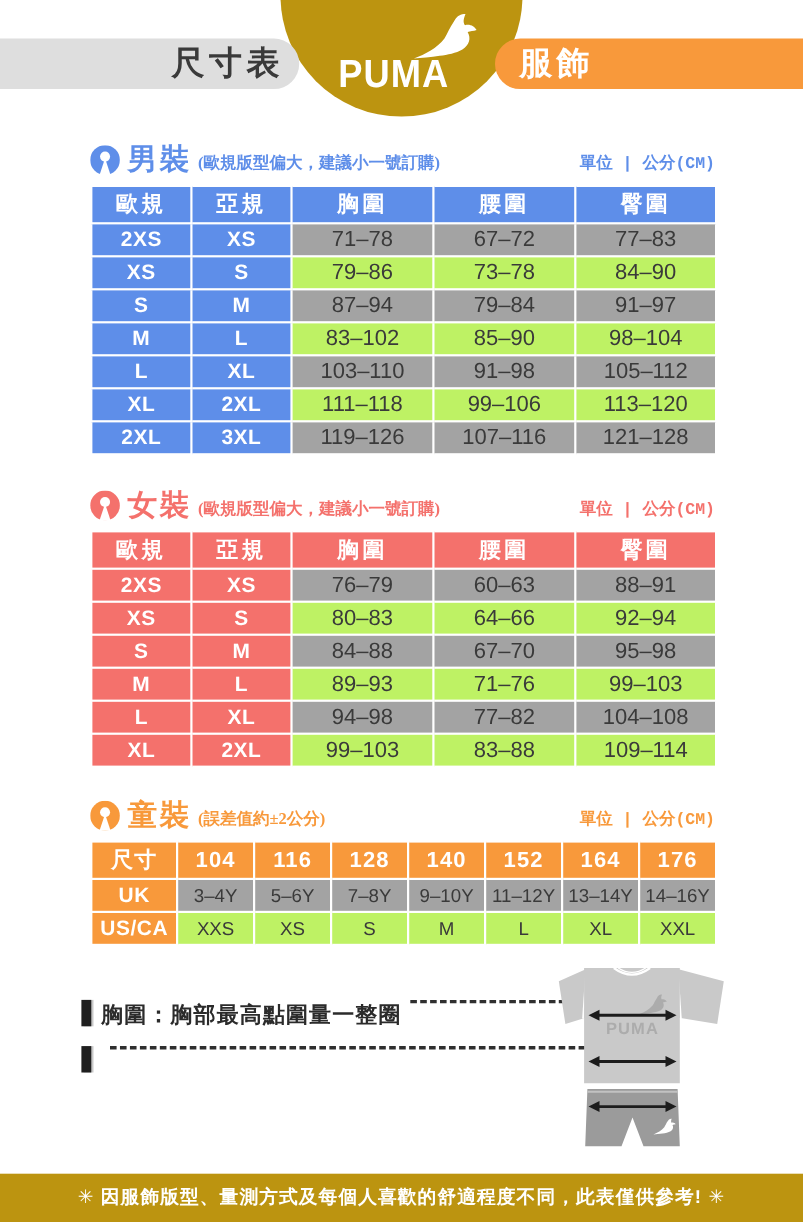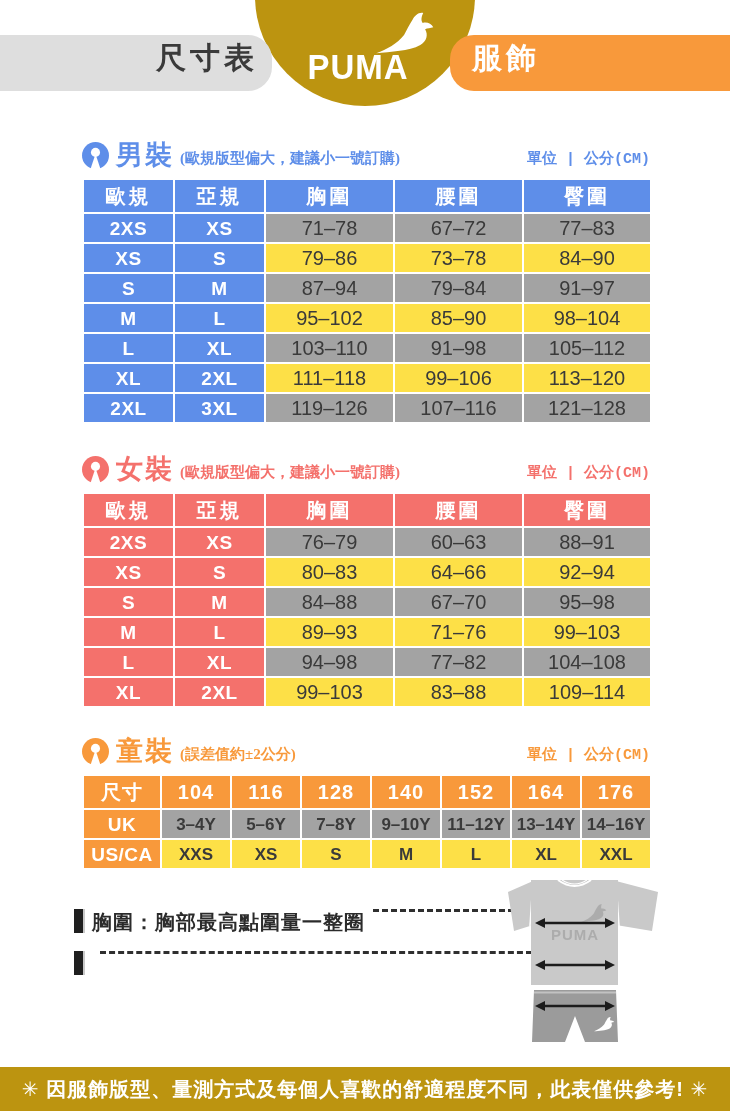--- a/index.html
+++ b/index.html
@@ -1,63 +1,63 @@
 <!DOCTYPE html>
 <html><head>
 <meta charset="utf-8">
 <style>
   html,body{margin:0;padding:0;background:#fff;}
   .page{position:relative;width:730px;height:1111px;background:#fff;overflow:hidden;
         font-family:"Liberation Sans","DejaVu Sans",sans-serif;}
 
   
-  .pill{position:absolute;top:35px;height:56px;line-height:46px;font-size:30px;font-weight:700;}
+  .pill{position:absolute;top:35px;height:46px;line-height:46px;font-size:30px;font-weight:700;}
   .pill-left{left:0;width:272px;background:#DEDEDE;border-radius:0 24px 24px 0;
              color:#3A3A3A;text-align:right;padding-right:14px;box-sizing:border-box;letter-spacing:4px;}
   .pill-right{left:450px;right:0;background:#F8993B;border-radius:24px 0 0 0;
               border-bottom-left-radius:24px;color:#fff;text-align:left;padding-left:22px;
               box-sizing:border-box;letter-spacing:4px;}
   .badge{position:absolute;left:255px;top:-114px;width:220px;height:220px;border-radius:50%;}
   .wordmark{position:absolute;left:278px;top:48px;width:160px;text-align:center;
             color:#fff;font-size:33px;font-weight:800;letter-spacing:1px;transform:scaleY(1.08);}
   .brandcat{position:absolute;left:372px;top:10px;}
 
   
   .section{position:absolute;left:82px;width:568px;}
   .sec-men{top:129px;} .sec-women{top:443px;} .sec-kids{top:725px;}
-  .sec-head{display:flex;align-items:center;height:32px;color:var(--theme);margin-top:10px;}
+  .sec-head{display:flex;align-items:center;height:32px;color:var(--theme);}
   .sec-icon{flex:0 0 auto;margin-right:7px;}
   .sec-title{font-size:27px;font-weight:800;letter-spacing:2px;line-height:1;}
   .sec-sub{font-size:15px;font-weight:700;margin-left:6px;padding-top:6px;font-family:Liberation Serif, serif;}
   .sec-unit{margin-left:auto;font-size:15px;font-weight:700;padding-top:6px;font-family:Liberation Mono, monospace;}
 
   table{border-collapse:collapse;table-layout:fixed;width:568px;margin-top:7px;}
   th,td{border:2px solid #fff;text-align:center;vertical-align:middle;padding:0;line-height:1;}
   th{background:var(--theme);color:#fff;font-size:20px;font-weight:700;height:32px;letter-spacing:3px;}
   td{height:28px;}
   td.lbl{background:var(--theme);color:#fff;font-size:19px;font-weight:700;letter-spacing:0.5px;}
   td.val{font-size:20px;color:#3A3A3A;}
   tr.odd td.val{background:#a3a3a3;}
-  tr.even td.val{background:#fde047;}
+  tr.even td.val{background:#bef264;}
   .sec-kids th{letter-spacing:1px;}
-  .sec-kids td.val{font-size:17px;font-weight:bold;}
+  .sec-kids td.val{font-size:17px;}
 
   
   .note{position:absolute;left:74px;width:458px;display:flex;align-items:flex-start;}
   .note-1{top:909px;} .note-2{top:951px;} .note-3{top:992px;}
   .note-bar{flex:0 0 auto;width:9px;height:24px;background:#1F1F1F;margin-right:9px;
             box-shadow:2px 0 0 #C9C9C9;}
   .note-text{flex:0 0 auto;font-size:20px;font-weight:700;color:#2B2B2B;white-space:nowrap;letter-spacing:1px;}
   .note-dash{flex:1 1 auto;height:0;border-top:3px dashed #2F2F2F;margin-left:8px;}
 
   .illus{position:absolute;left:506px;top:876px;}
 
   
   .footer{position:absolute;left:0;top:1067px;width:730px;height:44px;line-height:44px;
-          color:#fff;font-size:20px;font-weight:700;text-align:center;letter-spacing:1px;}
+          color:#fff;font-size:17px;font-weight:700;text-align:center;letter-spacing:1px;}
 </style>
 </head>
 <body>
 
 <div class="page">
 
   <svg width="0" height="0" style="position:absolute" aria-hidden="true">
     <defs>
       <path id="pumacat" d="M3 45 C14 41 25 35 32 26 C35 21 37 16 41 10 C43 6 47 2 52 3 C50 7 49.5 11 51.5 13.5 C56 12 60.5 14.5 62.5 18 C59.5 19 56.5 19 54 20 C57.5 26 55.5 32.5 49 36.5 C43 40 35 41.5 27.5 42.5 C19 43.7 10 44.6 3 45 Z"></path>
     </defs>
@@ -121,21 +121,21 @@
           <tr class="odd">
             <td class="lbl">S</td>
             <td class="lbl">M</td>
             <td class="val">87–94</td>
             <td class="val">79–84</td>
             <td class="val">91–97</td>
           </tr>
           <tr class="even">
             <td class="lbl">M</td>
             <td class="lbl">L</td>
-            <td class="val">95–102</td>
+            <td class="val">83–102</td>
             <td class="val">85–90</td>
             <td class="val">98–104</td>
           </tr>
           <tr class="odd">
             <td class="lbl">L</td>
             <td class="lbl">XL</td>
             <td class="val">103–110</td>
             <td class="val">91–98</td>
             <td class="val">105–112</td>
           </tr>

